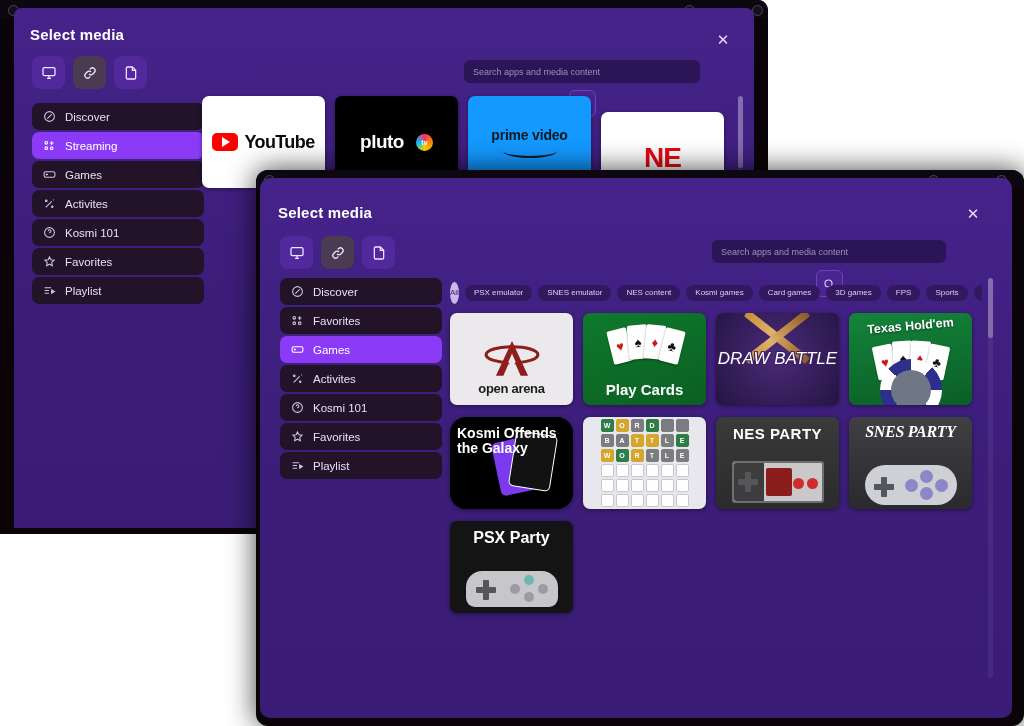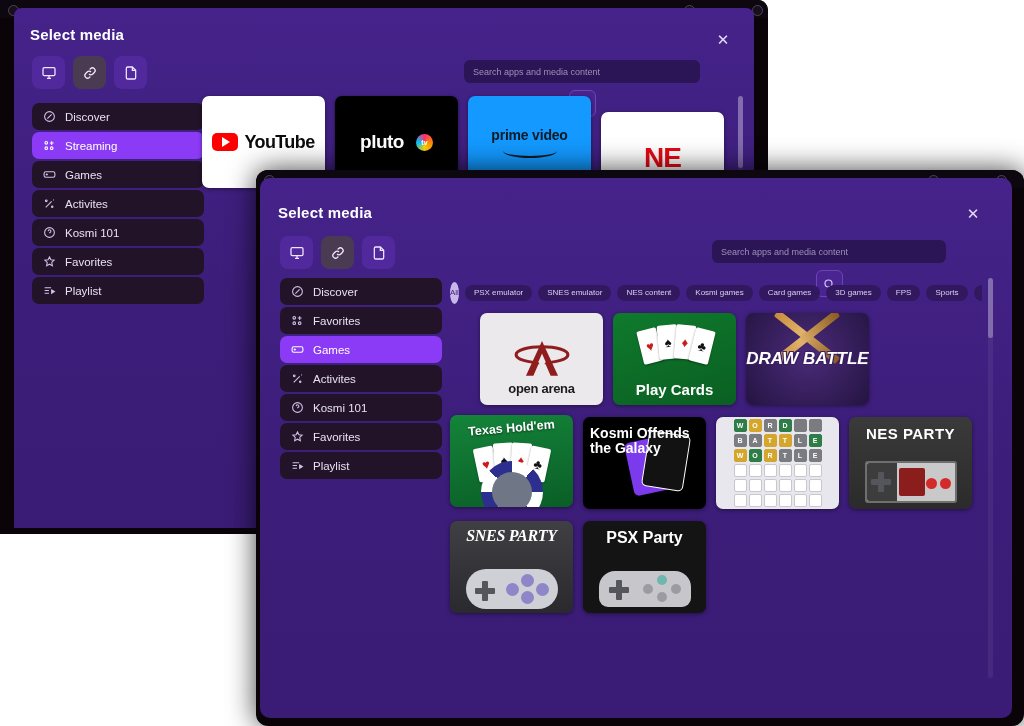--- a/index.html
+++ b/index.html
@@ -133,43 +133,43 @@
 
   .t-netflix{background:#fff;}
   .nf{color:#e50914;font-size:28px;font-weight:bold;letter-spacing:-1px;}
 
   .t-frndly{background:#3d1e7a;}
   .fr{color:#f2e73b;font-size:26px;font-weight:bold;font-style:italic;}
 
   .t-peacock{background:#000;}
   .pe{color:#fff;font-size:24px;font-weight:bold;}
 
-  .t-openarena{background:#ebe9ec;margin-left:30px;}
+  .t-openarena{background:#ebe9ec;}
   .oa-name{position:absolute;bottom:9px;left:0;right:0;text-align:center;color:#1b1b1b;font-size:13px;font-weight:bold;letter-spacing:-.3px;}
 
   .t-playcards{background:linear-gradient(160deg,#0f7a2c 0%,#0a5f22 100%);}
   .pc-name{position:absolute;bottom:7px;left:0;right:0;text-align:center;color:#fff;font-size:15px;font-weight:bold;}
   .fan{position:absolute;top:8px;left:0;right:0;height:48px;}
   .card{position:absolute;width:20px;height:34px;background:#fff;border-radius:2px;box-shadow:0 1px 2px rgba(0,0,0,.4);
         display:flex;align-items:center;justify-content:center;font-size:13px;line-height:1;}
 
   .t-draw{background:radial-gradient(circle at 50% 45%,#4b2b7a 0%,#2e1a50 75%,#241440 100%);}
-  .draw-name{position:relative;z-index:4;color:#fff;font-size:17px;font-weight:bold;font-style:italic;text-align:center;line-height:.95;
+  .draw-name{position:relative;z-index:4;color:#fff;font-size:17px;font-weight:normal;font-style:italic;text-align:center;line-height:.95;
     text-shadow:1px 1px 0 #3a1f63,-1px -1px 0 #3a1f63,1px -1px 0 #3a1f63,-1px 1px 0 #3a1f63;}
   .pencil{position:absolute;width:78px;height:8px;background:linear-gradient(90deg,#c58b3b 0%,#e0b26a 40%,#8a5a22 100%);border-radius:2px;}
 
   .t-texas{background:linear-gradient(170deg,#14843a 0%,#0a5e26 100%);}
   .tx-name{position:absolute;top:6px;left:0;right:0;text-align:center;color:#fff;font-size:12.5px;font-weight:bold;
     text-shadow:0 1px 2px rgba(0,0,0,.5);transform:rotate(-5deg);}
   .chip3d{position:absolute;bottom:-16px;left:50%;transform:translateX(-50%);
     width:62px;height:62px;border-radius:50%;
     background:conic-gradient(#ffffff 0 12%,#2d2f8f 12% 25%,#ffffff 25% 37%,#2d2f8f 37% 50%,#ffffff 50% 62%,#2d2f8f 62% 75%,#ffffff 75% 87%,#2d2f8f 87% 100%);}
   .chip3d::after{content:"";position:absolute;inset:11px;border-radius:50%;background:#6f7686;}
 
-  .t-kosmi{background:#000;}
+  .t-kosmi{background:#000;border-radius:16px;}
   .ko-name{position:absolute;left:7px;top:9px;color:#fff;font-size:14px;font-weight:bold;line-height:1.08;z-index:3;}
   .ko-card{position:absolute;width:40px;height:54px;border-radius:5px;}
 
   .t-wordle{background:#e9e7ee;}
   .wgrid{display:grid;grid-template-columns:repeat(6,13px);grid-auto-rows:13px;gap:2px;}
   .wcell{border:1px solid #c7c7cc;background:#fff;border-radius:2px;color:#fff;
     font-size:7px;font-weight:bold;display:flex;align-items:center;justify-content:center;}
   .wcell.g{background:#2e7d46;border-color:#2e7d46;}
   .wcell.y{background:#d4a72c;border-color:#d4a72c;}
   .wcell.x{background:#7a7c80;border-color:#7a7c80;}

